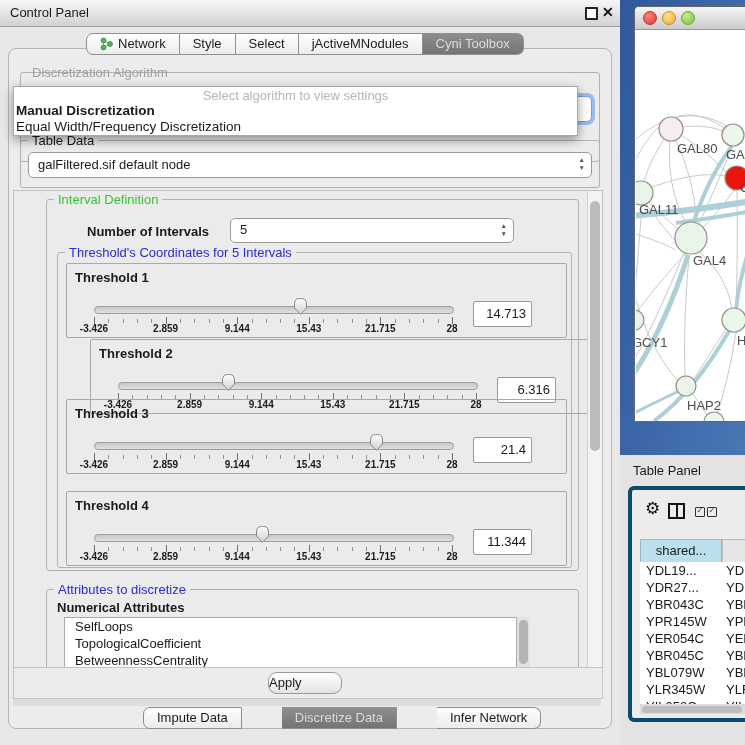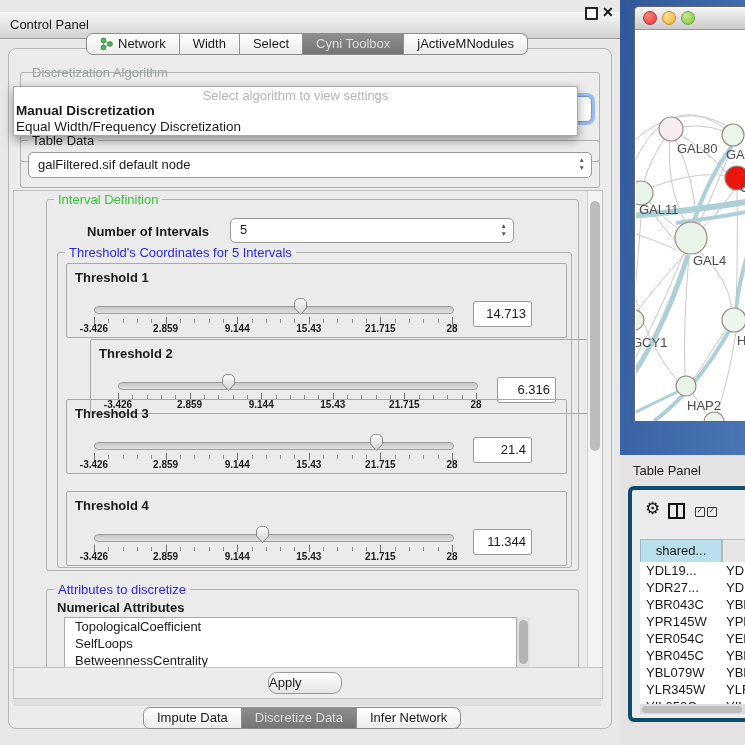--- a/index.html
+++ b/index.html
@@ -1,21 +1,21 @@
 <!DOCTYPE html>
 <html><head>
 <meta charset="utf-8">
 <style>
   html,body{margin:0;padding:0;}
   #root{position:relative;width:745px;height:745px;background:#e9e7e7;overflow:hidden;
         font-family:"Liberation Sans",sans-serif;font-size:13px;color:#1a1a1a;}
   .abs{position:absolute;}
 
   
-  .titlebar{left:0;top:12px;width:700px;height:26px;background:linear-gradient(#f7f7f7,#d2d2d2);
+  .titlebar{left:0;top:0;width:700px;height:26px;background:linear-gradient(#f7f7f7,#d2d2d2);
             border-bottom:1px solid #9c9c9c;}
   .titlebar .wtitle{position:absolute;left:10px;top:0;line-height:25px;}
   .win-float{position:absolute;left:585px;top:7px;width:9px;height:9px;border:2px solid #222;background:#fff;border-radius:1px;}
   .win-close{position:absolute;left:602px;top:4px;font-weight:bold;font-size:14px;color:#111;}
   .win-close::before{content:"✕";}
 
   
   .tabbar{display:flex;height:22px;z-index:30;}
   .seg{display:flex;align-items:center;gap:5px;padding:0 13px;border:1px solid #8f8f8f;border-left:none;
        background:linear-gradient(#fefefe,#ececec);line-height:22px;white-space:nowrap;cursor:default;}
@@ -138,30 +138,30 @@
         <line x1="3.5" y1="3.5" x2="10" y2="7" stroke="#999" stroke-width="1"></line>
         <line x1="3.5" y1="10.5" x2="10" y2="7" stroke="#999" stroke-width="1"></line>
         <line x1="3.5" y1="3.5" x2="3.5" y2="10.5" stroke="#999" stroke-width="1"></line>
         <circle cx="3.5" cy="3.5" r="2.4" fill="#59b559" stroke="#2e7d2e" stroke-width="0.8"></circle>
         <circle cx="3.5" cy="10.5" r="2.4" fill="#59b559" stroke="#2e7d2e" stroke-width="0.8"></circle>
         <circle cx="10" cy="7" r="2.4" fill="#59b559" stroke="#2e7d2e" stroke-width="0.8"></circle>
       </svg>
       <span>Network</span>
     </div>
     <div class="seg">
-        <span>Width</span>
+        <span>Style</span>
       </div>
     <div class="seg">
         <span>Select</span>
+      </div>
+    <div class="seg">
+        <span>jActiveMNodules</span>
       </div>
     <div class="seg selected">
         <span>Cyni Toolbox</span>
-      </div>
-    <div class="seg">
-        <span>jActiveMNodules</span>
       </div>
   </div>
 
   <div class="group" style="left:20px;top:72px;width:578px;height:88px;">
     <span class="group-label glabel-gray">Discretization Algorithm</span>
   </div>
   <div class="abs combo combo-focus" style="left:30px;top:96px;width:551px;height:24px;z-index:5;"></div>
 
   <div class="abs popup">
     <div class="hint">Select algorithm to view settings</div>
@@ -291,40 +291,40 @@
     <div class="th-value">11.344</div>
   </div>
           </div>
       </div>
     </div>
 
     <div class="group" style="left:32px;top:398px;width:531px;height:95px;">
       <span class="group-label glabel-blue">Attributes to discretize</span>
       <span class="abs bold" style="left:10px;top:10px;">Numerical Attributes</span>
       <div class="attr-list" id="attr-list">
+          <div class="attr-item">SelfLoops</div>
           <div class="attr-item">TopologicalCoefficient</div>
-          <div class="attr-item">SelfLoops</div>
           <div class="attr-item">BetweennessCentrality</div>
         </div>
       <div class="list-sb">
           <div class="thumb"></div>
         </div>
     </div>
 
     <div class="vsb">
         <div class="thumb"></div>
       </div>
   </div>
 
   <div class="abs apply-strip">
     <div class="btn" style="left:254px;top:4px;width:72px;height:20px;">Apply</div>
   </div>
   <div class="abs strip2"></div>
 
-  <div class="abs tabbar" style="left:143px;top:707px;">
+  <div class="abs tabbar" style="left:143px;top:707px;gap:40px;">
     <div class="seg">
         <span>Impute Data</span>
       </div>
     <div class="seg selected">
         <span>Discretize Data</span>
       </div>
     <div class="seg">
         <span>Infer Network</span>
       </div>
   </div>

